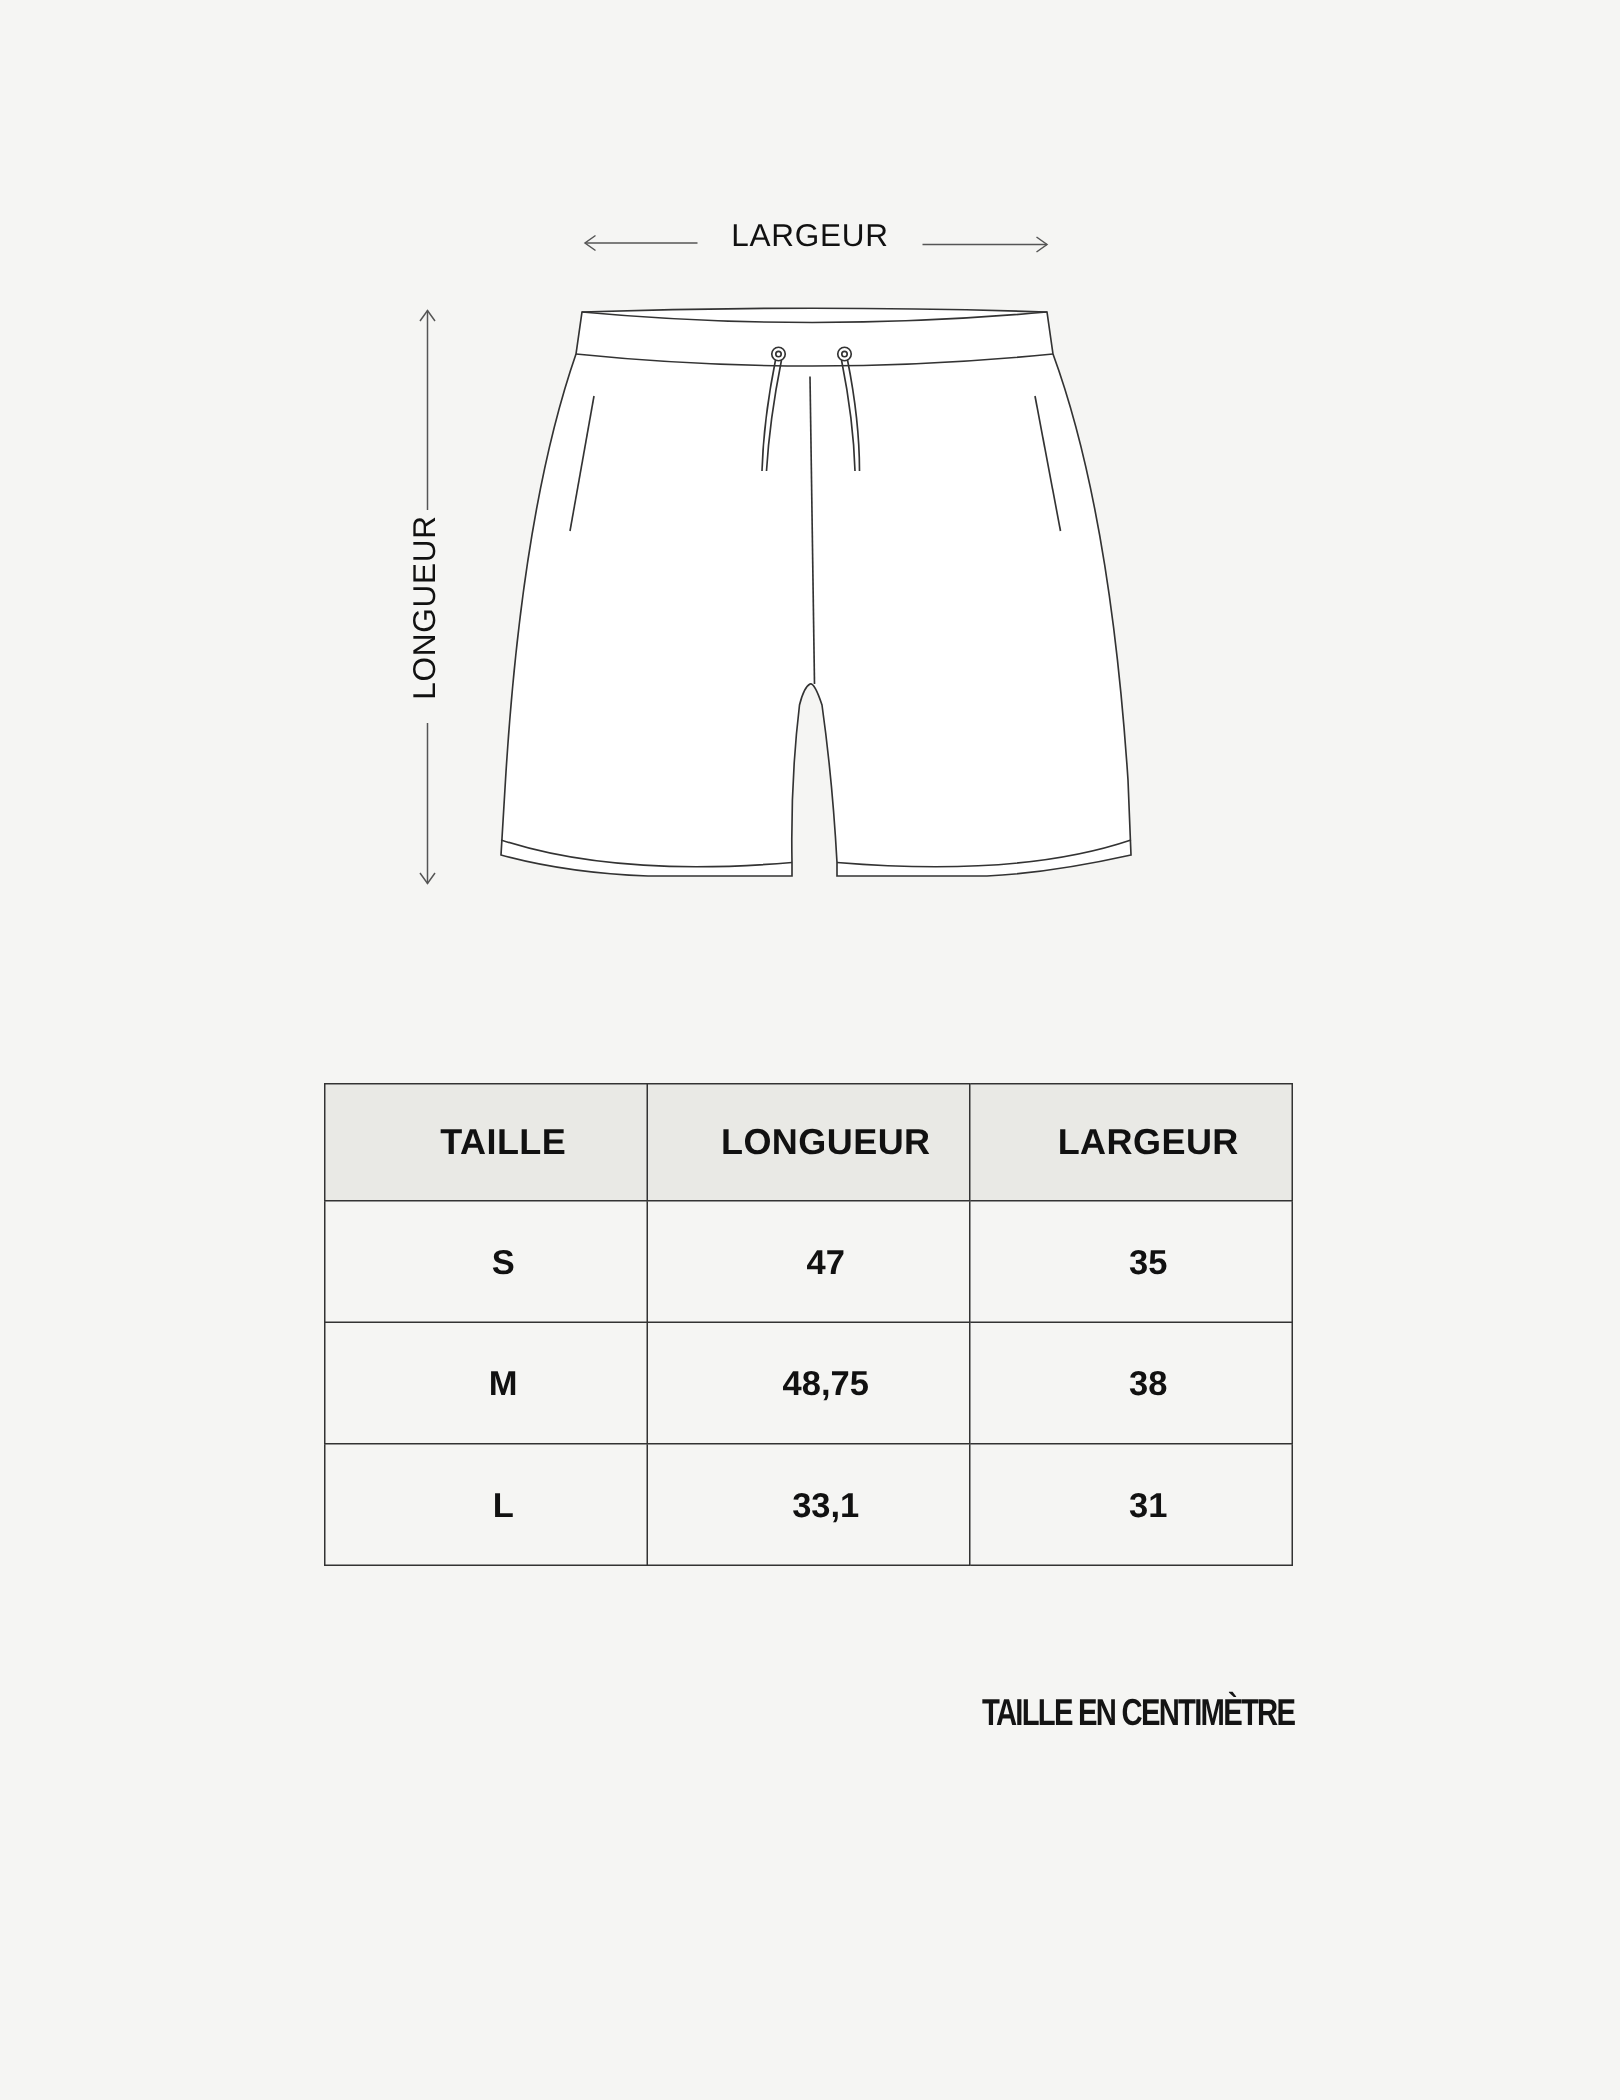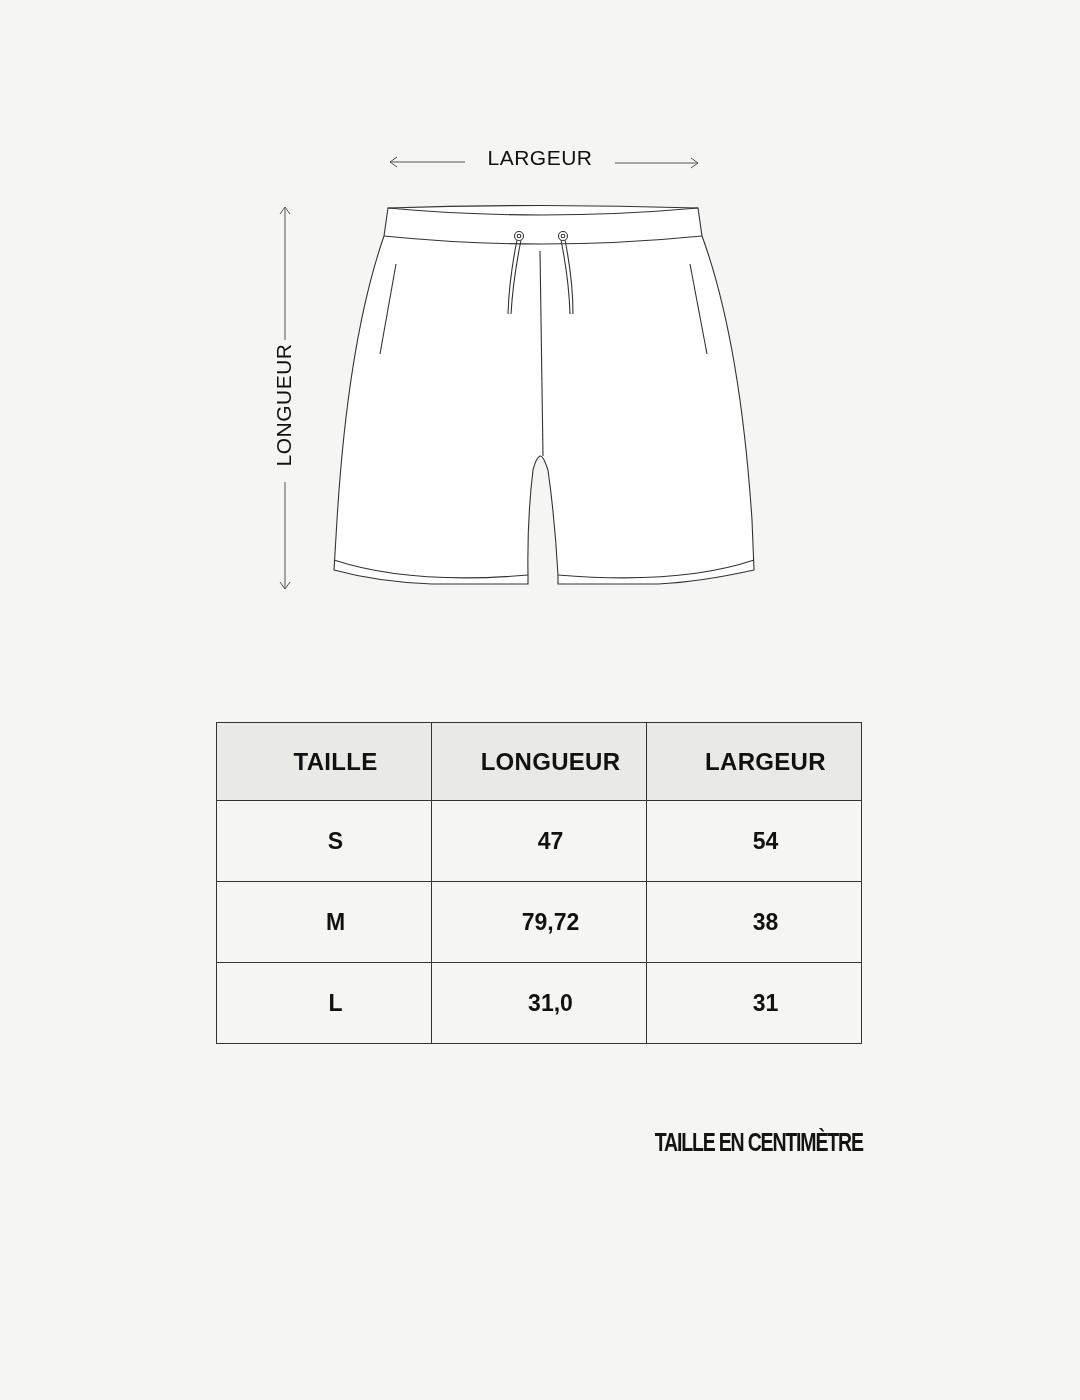--- a/index.html
+++ b/index.html
@@ -107,28 +107,28 @@
     <tr>
       <th>TAILLE</th>
       <th>LONGUEUR</th>
       <th>LARGEUR</th>
     </tr>
   </thead>
   <tbody>
     <tr>
       <td class="size">S</td>
       <td>47</td>
-      <td>54</td>
+      <td>35</td>
     </tr>
     <tr>
       <td class="size">M</td>
-      <td>79,72</td>
+      <td>48,75</td>
       <td>38</td>
     </tr>
     <tr>
       <td class="size">L</td>
-      <td>31,0</td>
+      <td>33,1</td>
       <td>31</td>
     </tr>
   </tbody>
 </table>
 
 <div class="unit-note">TAILLE EN CENTIMÈTRE</div>
 
 </body></html>

